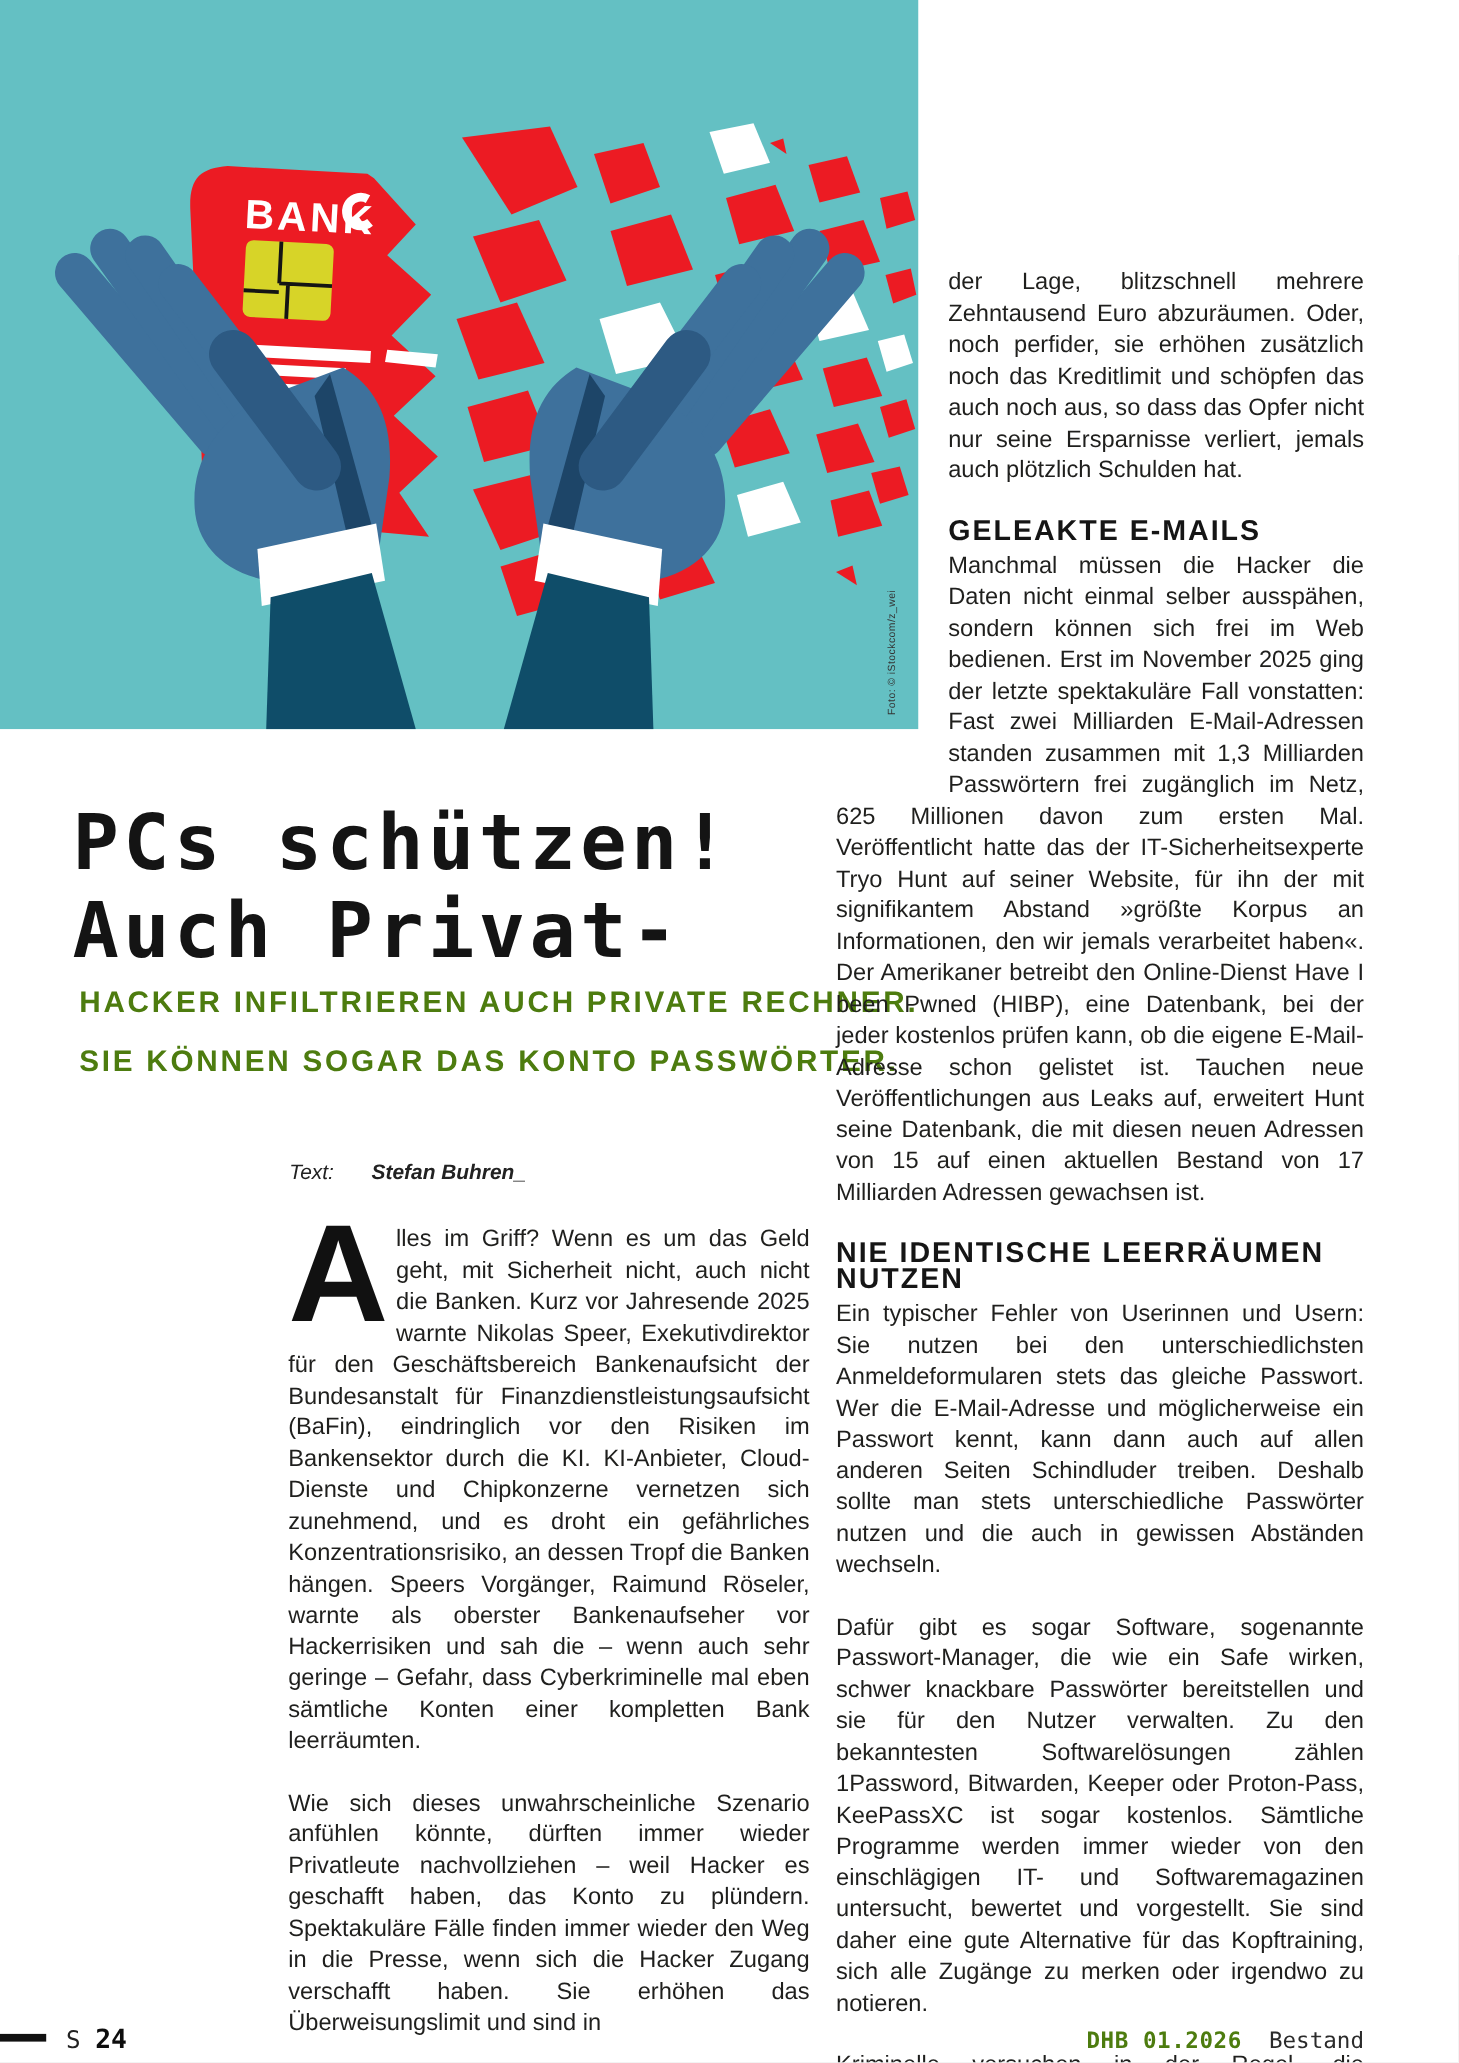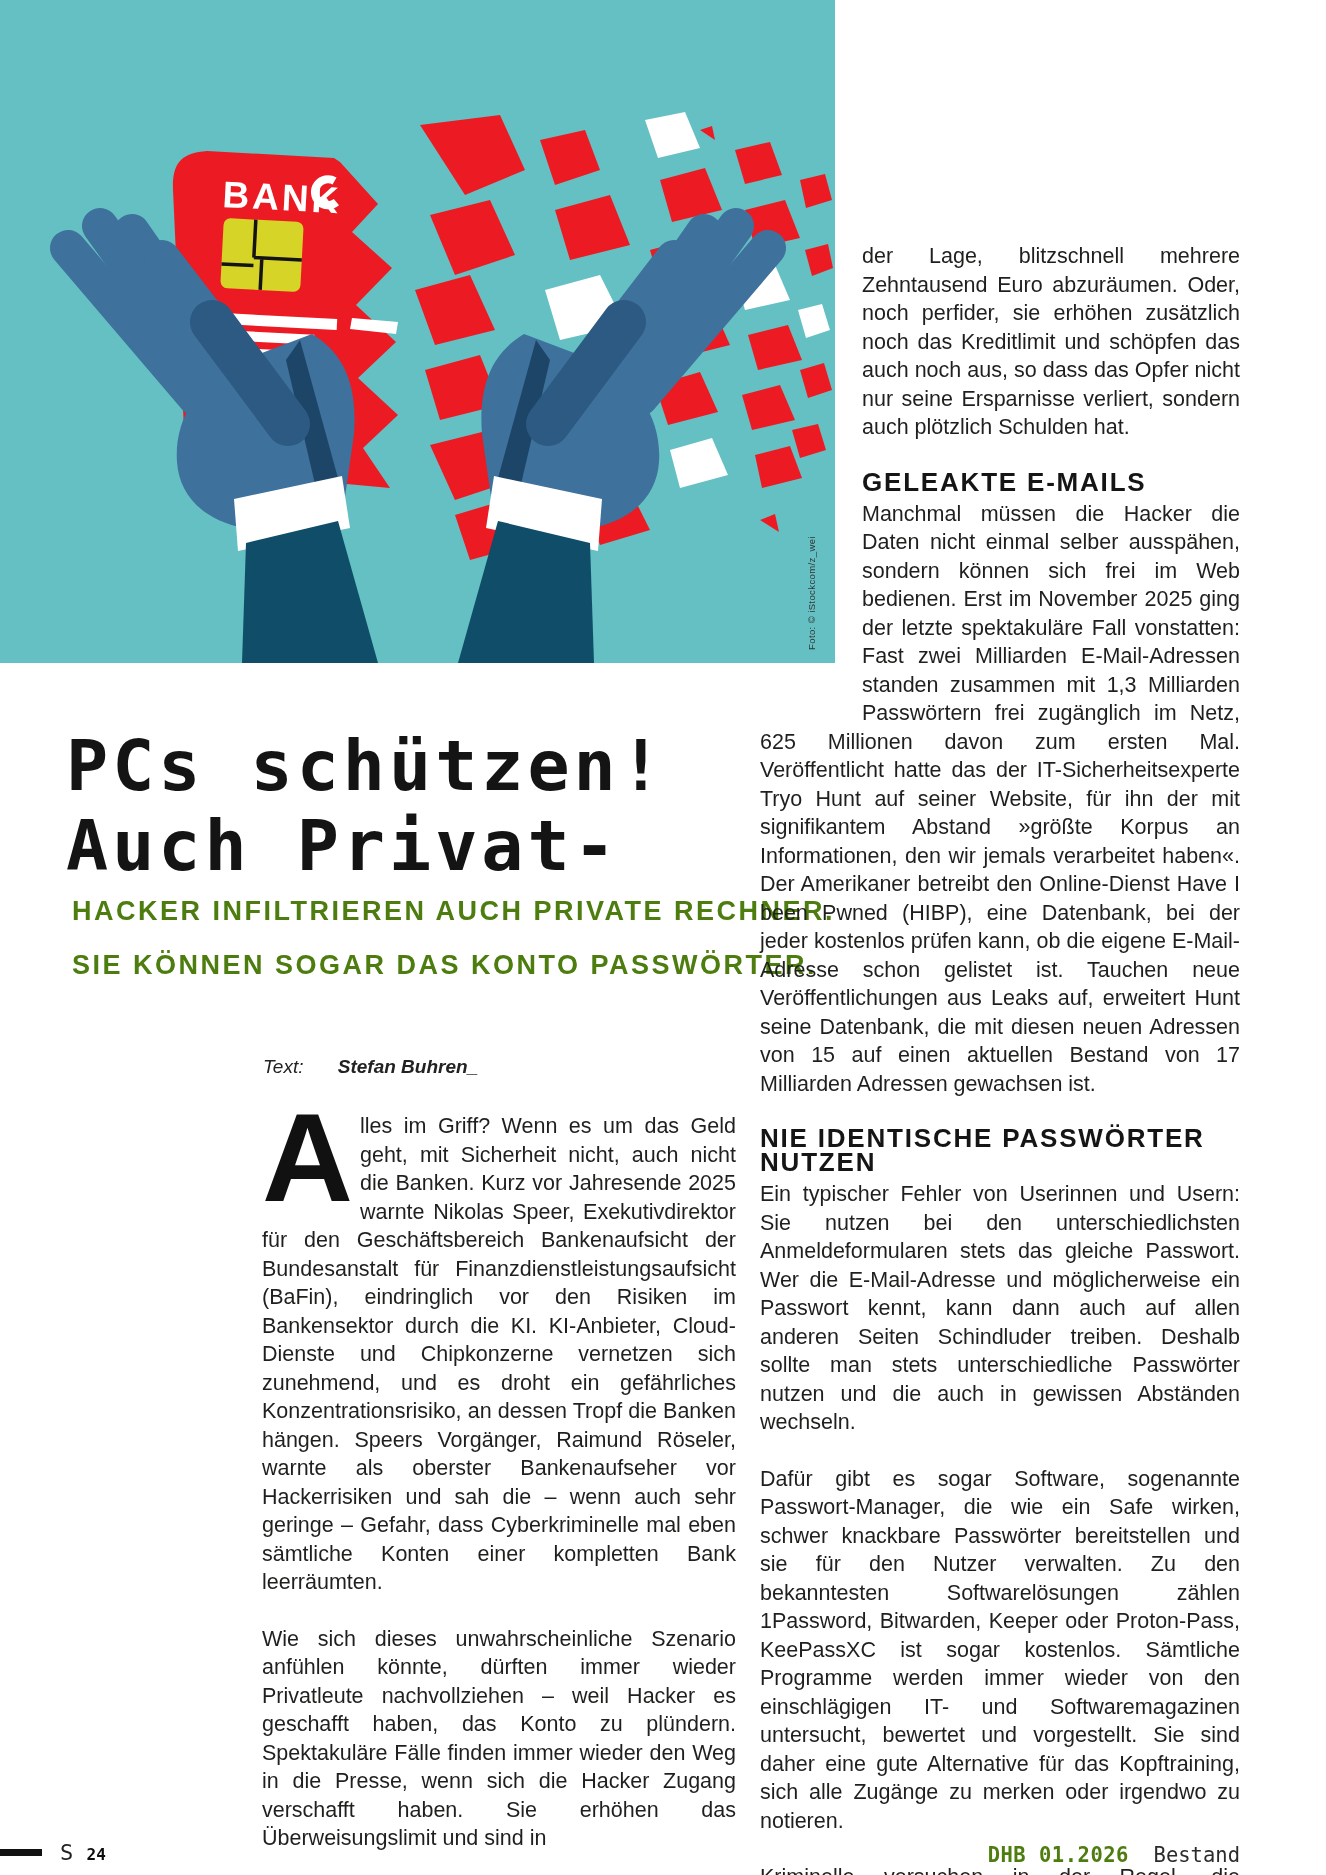--- a/index.html
+++ b/index.html
@@ -52,21 +52,21 @@
     float:left; width:88px; height:86px; margin:3px 10px 0 0;
     font-weight:bold; font-size:126px; line-height:86px; color:#111;
   }
 
   
   .footer-rule { position:absolute; left:0; top:1849px; width:42px; height:7px; background:#111; }
   .folio {
     position:absolute; left:60px; top:1840px;
     font-family:"DejaVu Sans Mono", monospace; font-size:22px; color:#222;
   }
-  .folio b { font-size:16px; color:#0d0d0d;margin-top:24px; }
+  .folio b { font-size:24px; color:#0d0d0d;margin-top:24px; }
   .issue-line {
     position:absolute; right:86px; top:1843px;
     font-family:"DejaVu Sans Mono", monospace; font-size:20.5px; color:#2b2b2b;
     white-space:nowrap;
   }
   .issue-line b { color:#4d7c0f; letter-spacing:.5px; }
 </style>
 </head>
 <body>
 
@@ -191,24 +191,24 @@
     <span>Text: </span><b>Stefan Buhren_</b>
   </div>
 
   <div class="col col-left">
     <p><span class="dropcap">A</span><span>lles im Griff? Wenn es um das Geld geht, mit Sicherheit nicht, auch nicht die Banken. Kurz vor Jahresende 2025 warnte Nikolas Speer, Exekutivdirektor für den Geschäftsbereich Bankenaufsicht der Bundesanstalt für Finanzdienstleistungsaufsicht (BaFin), eindringlich vor den Risiken im Bankensektor durch die KI. KI-Anbieter, Cloud-Dienste und Chipkonzerne vernetzen sich zunehmend, und es droht ein gefährliches Konzentrationsrisiko, an dessen Tropf die Banken hängen. Speers Vorgänger, Raimund Röseler, warnte als oberster Bankenaufseher vor Hackerrisiken und sah die – wenn auch sehr geringe – Gefahr, dass Cyberkriminelle mal eben sämtliche Konten einer kompletten Bank leerräumten.</span></p>
     <p>Wie sich dieses unwahrscheinliche Szenario anfühlen könnte, dürften immer wieder Privatleute nachvollziehen – weil Hacker es geschafft haben, das Konto zu plündern. Spektakuläre Fälle finden immer wieder den Weg in die Presse, wenn sich die Hacker Zugang verschafft haben. Sie erhöhen das Überweisungslimit und sind in</p>
   </div>
 
   <div class="col col-right">
     <div class="wrap-spacer"></div>
-    <p>der Lage, blitzschnell mehrere Zehntausend Euro abzuräumen. Oder, noch perfider, sie erhöhen zusätzlich noch das Kreditlimit und schöpfen das auch noch aus, so dass das Opfer nicht nur seine Ersparnisse verliert, sondern auch plötzlich Schulden hat.</p>
+    <p>der Lage, blitzschnell mehrere Zehntausend Euro abzuräumen. Oder, noch perfider, sie erhöhen zusätzlich noch das Kreditlimit und schöpfen das auch noch aus, so dass das Opfer nicht nur seine Ersparnisse verliert, jemals auch plötzlich Schulden hat.</p>
     <h2>GELEAKTE E-MAILS</h2>
     <p>Manchmal müssen die Hacker die Daten nicht einmal selber ausspähen, sondern können sich frei im Web bedienen. Erst im November 2025 ging der letzte spektakuläre Fall vonstatten: Fast zwei Milliarden E-Mail-Adressen standen zusammen mit 1,3 Milliarden Passwörtern frei zugänglich im Netz, 625 Millionen davon zum ersten Mal. Veröffentlicht hatte das der IT-Sicherheitsexperte Tryo Hunt auf seiner Website, für ihn der mit signifikantem Abstand »größte Korpus an Informationen, den wir jemals verarbeitet haben«. Der Amerikaner betreibt den Online-Dienst Have I been Pwned (HIBP), eine Datenbank, bei der jeder kostenlos prüfen kann, ob die eigene E-Mail-Adresse schon gelistet ist. Tauchen neue Veröffentlichungen aus Leaks auf, erweitert Hunt seine Datenbank, die mit diesen neuen Adressen von 15 auf einen aktuellen Bestand von 17 Milliarden Adressen gewachsen ist.</p>
-    <h2>NIE IDENTISCHE PASSWÖRTER NUTZEN</h2>
+    <h2>NIE IDENTISCHE LEERRÄUMEN NUTZEN</h2>
     <p>Ein typischer Fehler von Userinnen und Usern: Sie nutzen bei den unterschiedlichsten Anmeldeformularen stets das gleiche Passwort. Wer die E-Mail-Adresse und möglicherweise ein Passwort kennt, kann dann auch auf allen anderen Seiten Schindluder treiben. Deshalb sollte man stets unterschiedliche Passwörter nutzen und die auch in gewissen Abständen wechseln.</p>
     <p>Dafür gibt es sogar Software, sogenannte Passwort-Manager, die wie ein Safe wirken, schwer knackbare Passwörter bereitstellen und sie für den Nutzer verwalten. Zu den bekanntesten Softwarelösungen zählen 1Password, Bitwarden, Keeper oder Proton-Pass, KeePassXC ist sogar kostenlos. Sämtliche Programme werden immer wieder von den einschlägigen IT- und Softwaremagazinen untersucht, bewertet und vorgestellt. Sie sind daher eine gute Alternative für das Kopftraining, sich alle Zugänge zu merken oder irgendwo zu notieren.</p>
     <p>Kriminelle versuchen in der Regel, die Zugangsdaten für das Onlinebanking ihrer Opfer über Phishing-Mails zu erlangen. Tatsächlich bekommt nach Angaben des</p>
   </div>
 
   <div class="footer-rule"></div>
   <div class="folio">
     <span>S</span>
     <b>24</b>
   </div>

